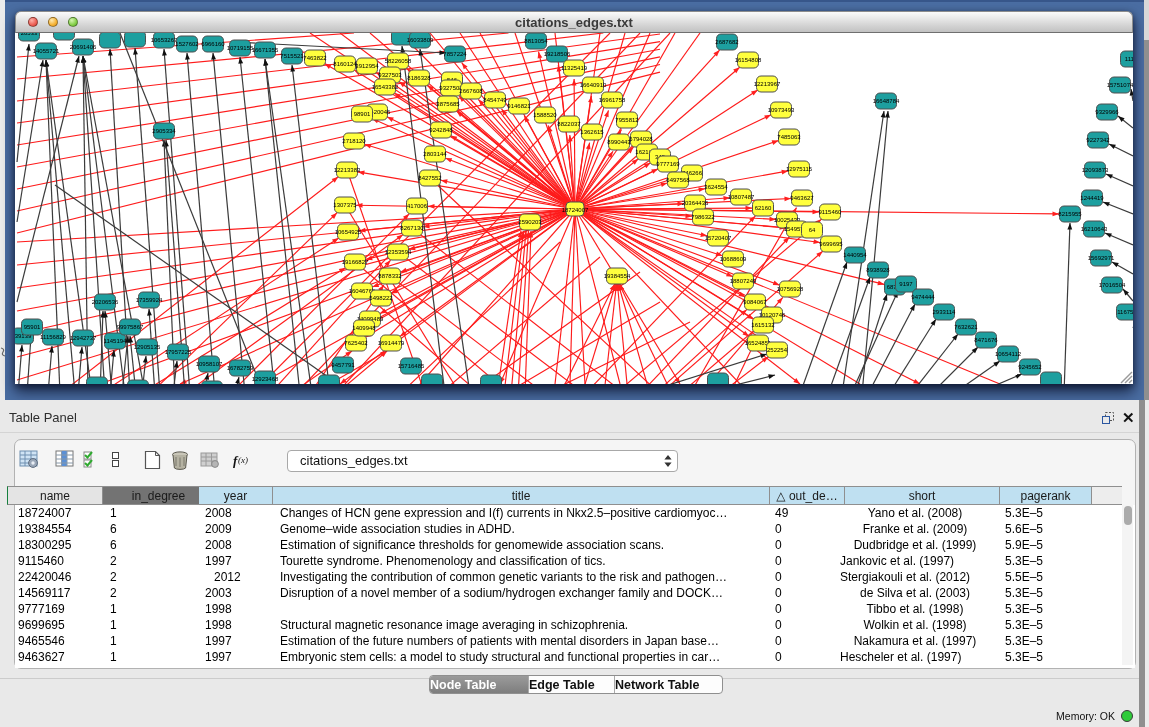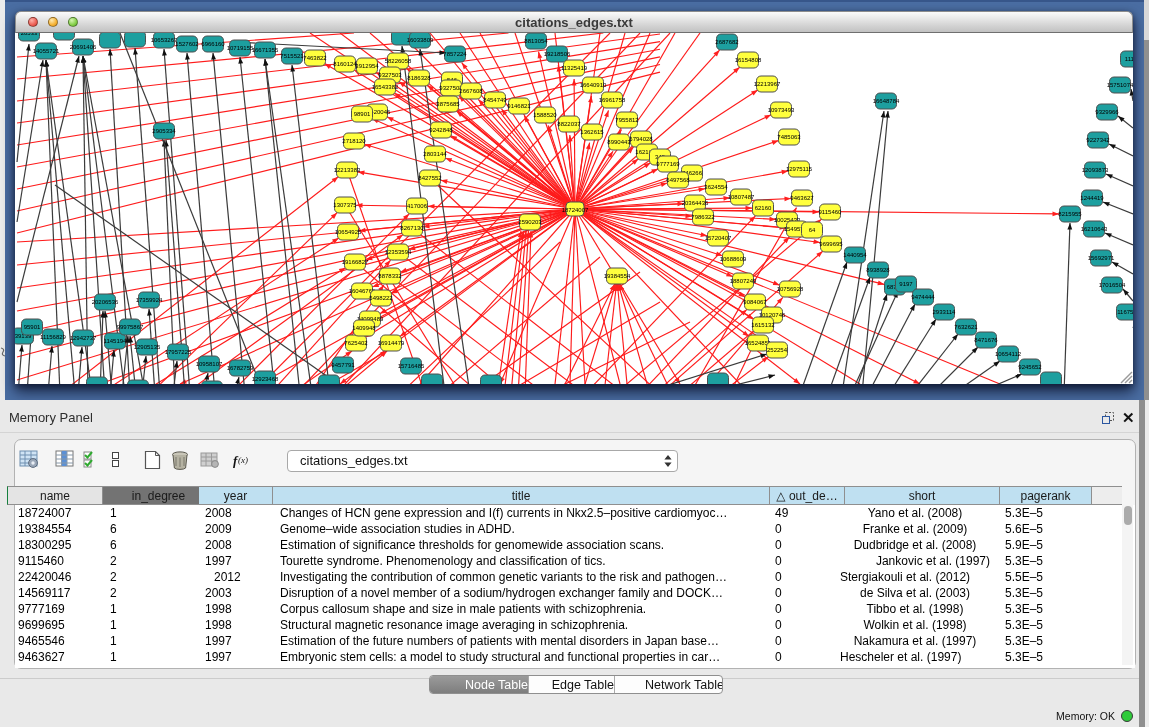--- a/index.html
+++ b/index.html
@@ -21,21 +21,21 @@
 #tp_div{position:absolute;left:0;top:432px;width:1139px;height:1px;background:#d4d4d4}
 #container{position:absolute;left:14px;top:439px;width:1122px;height:230px;background:#f5f5f5;
  border:1px solid #b2b2b2;border-radius:7px}
 #dropdown{position:absolute;left:287px;top:450px;width:391px;height:22px;background:#fff;border:1px solid #a8a8a8;border-radius:4px;
  font-size:13px;color:#111;line-height:20px;padding-left:12px}
 .hcell{position:absolute;top:486px;height:19px;border:1px solid #8f8f8f;border-left:none;font-size:12px;color:#1a1a1a;text-align:center;line-height:18px}
 .trow{position:absolute;left:0;width:1120px;height:16px;font-size:12px;color:#000}
 .trow span{position:absolute;top:1px;white-space:nowrap}
 
 #tabs{position:absolute;left:429px;top:675px;width:294px;height:19px;border:1px solid #8f8f8f;border-radius:4px;background:#fdfdfd;overflow:hidden}
-.tab{position:absolute;top:0;height:19px;font-size:12.5px;font-weight:normal;text-align:right;line-height:18px;color:#111}
+.tab{position:absolute;top:0;height:19px;font-size:12.5px;font-weight:bold;text-align:left;line-height:18px;color:#111}
 #status{position:absolute;right:34px;top:710px;font-size:10.5px;color:#111}
 #greendot{position:absolute;left:1121px;top:710px;width:12px;height:12px;border-radius:50%;background:#2fcb3a;border:1px solid #3a3a3a}
 </style></head><body>
 <div id="netpanel">
  <div id="window">
   <div id="canvas">
         <svg width="1118" height="351" viewBox="15 31 1118 351" style="display:block">
           <rect x="15" y="31" width="1118" height="351" fill="#ffffff"></rect>
           <line x1="575.0" y1="207.0" x2="324.5" y2="61.5" stroke="#fe1b1b" stroke-width="1.15"></line>
           <polygon points="324.5,61.5 331.3,62.7 328.9,66.9" fill="#ff1f1f"></polygon>
@@ -734,21 +734,21 @@
    <div class="tl" style="left:32px;background:radial-gradient(circle at 35% 30%,#ffe9b0,#f5b233 60%,#d58f1f)"></div>
    <div class="tl" style="left:52px;background:radial-gradient(circle at 35% 30%,#d5f5b0,#84cf48 60%,#5da42e)"></div>
    <div id="title">citations_edges.txt</div>
   </div>
  </div>
 </div>
 <div id="rightstrip1"></div>
 <div id="rightstrip2"></div>
 <div id="rightstrip3"></div>
 <div id="tablepanel"></div>
-<div id="tp_title">Memory Panel</div>
+<div id="tp_title">Table Panel</div>
 <svg class="abs" style="left:1101px;top:411px" width="14" height="14">
     <rect x="4.5" y="1.5" width="8" height="8" fill="none" stroke="#555" stroke-dasharray="2,1.5"></rect>
     <rect x="1.5" y="5.5" width="7" height="7" fill="#e9e9e9" stroke="#2a56a0"></rect>
   </svg>
 <div class="abs" style="left:1122px;top:409px;font-size:15px;font-weight:bold;color:#111">✕</div>
 <div id="tp_div"></div>
 <div id="container"></div>
 <div class="abs" style="left:15px;top:505px;width:1120px;height:163px;background:#fff"></div>
 
 <svg class="abs" style="left:19px;top:450px" width="250" height="22">
@@ -814,30 +814,30 @@
     <span style="left:775px">0</span>
 <span style="left:840px;width:150px;text-align:center">Franke et al. (2009)</span>
     <span style="left:1005px">5.6E–5</span>
   </div>
 <div class="trow" style="top:537px">
 <span style="left:18px">18300295</span>
     <span style="left:110px">6</span>
     <span style="left:205px">2008</span>
 <span style="left:280px">Estimation of significance thresholds for genomewide association scans.</span>
     <span style="left:775px">0</span>
-<span style="left:840px;width:150px;text-align:center">Dudbridge et al. (2008)</span>
+<span style="left:840px;width:150px;text-align:center">Dudbridge et al. (1999)</span>
     <span style="left:1005px">5.9E–5</span>
   </div>
 <div class="trow" style="top:553px">
 <span style="left:18px">9115460</span>
     <span style="left:110px">2</span>
     <span style="left:205px">1997</span>
 <span style="left:280px">Tourette syndrome. Phenomenology and classification of tics.</span>
     <span style="left:775px">0</span>
-<span style="left:840px;width:150px;text-align:right">Jankovic et al. (1997)</span>
+<span style="left:840px;width:150px;text-align:left">Jankovic et al. (1997)</span>
     <span style="left:1005px">5.3E–5</span>
   </div>
 <div class="trow" style="top:569px">
 <span style="left:18px">22420046</span>
     <span style="left:110px">2</span>
     <span style="left:214px">2012</span>
 <span style="left:280px">Investigating the contribution of common genetic variants to the risk and pathogen…</span>
     <span style="left:775px">0</span>
 <span style="left:840px;width:150px;text-align:left">Stergiakouli et al. (2012)</span>
     <span style="left:1005px">5.5E–5</span>
@@ -848,21 +848,20 @@
     <span style="left:205px">2003</span>
 <span style="left:280px">Disruption of a novel member of a sodium/hydrogen exchanger family and DOCK…</span>
     <span style="left:775px">0</span>
 <span style="left:840px;width:150px;text-align:center">de Silva et al. (2003)</span>
     <span style="left:1005px">5.3E–5</span>
   </div>
 <div class="trow" style="top:601px">
 <span style="left:18px">9777169</span>
     <span style="left:110px">1</span>
     <span style="left:205px">1998</span>
-<span style="left:280px">Corpus callosum shape and size in male patients with schizophrenia.</span>
     <span style="left:775px">0</span>
 <span style="left:840px;width:150px;text-align:center">Tibbo et al. (1998)</span>
     <span style="left:1005px">5.3E–5</span>
   </div>
 <div class="trow" style="top:617px">
 <span style="left:18px">9699695</span>
     <span style="left:110px">1</span>
     <span style="left:205px">1998</span>
 <span style="left:280px">Structural magnetic resonance image averaging in schizophrenia.</span>
     <span style="left:775px">0</span>

